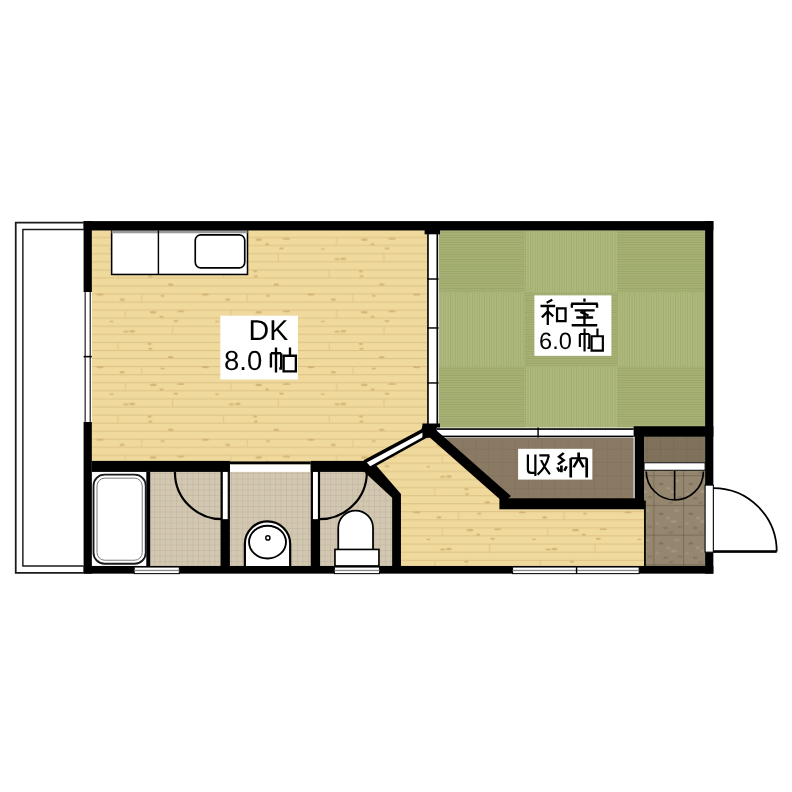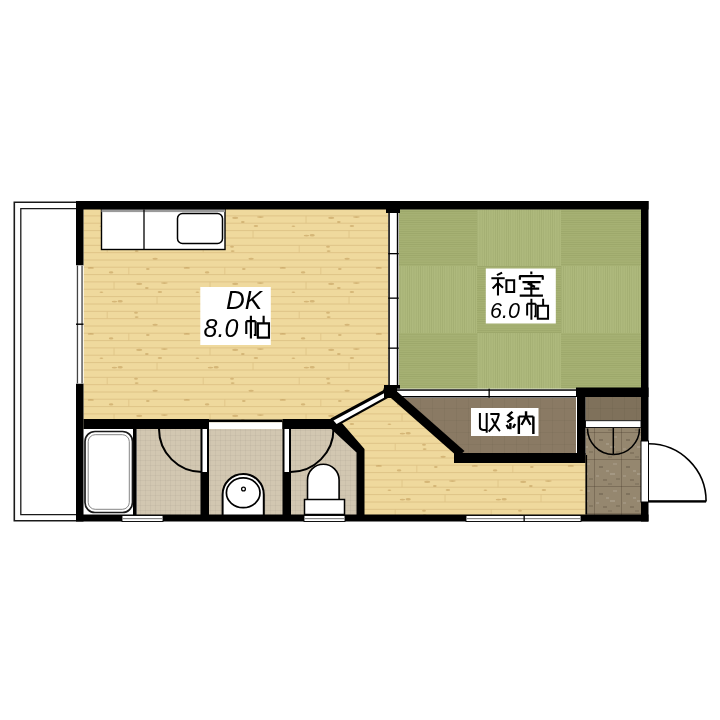--- a/index.html
+++ b/index.html
@@ -1,16 +1,16 @@
 <!DOCTYPE html>
 <html><head>
 <meta charset="utf-8">
 <style>
   html,body{margin:0;padding:0;background:#ffffff;}
-  .page{width:720px;height:720px;position:relative;font-family:"Liberation Sans",sans-serif;font-style:italic;}
+  .page{width:720px;height:720px;position:relative;font-family:"Liberation Sans",sans-serif;}
   svg{display:block;}
 </style>
 </head>
 <body>
 <div class="page">
 <svg width="720" height="720" viewBox="0 0 720 720">
 <defs>
   <pattern id="wood" width="96" height="66" patternUnits="userSpaceOnUse">
     <rect width="96" height="66" fill="#efd99d"></rect>
     <g stroke="#ddc183" stroke-width="0.9" fill="none">

